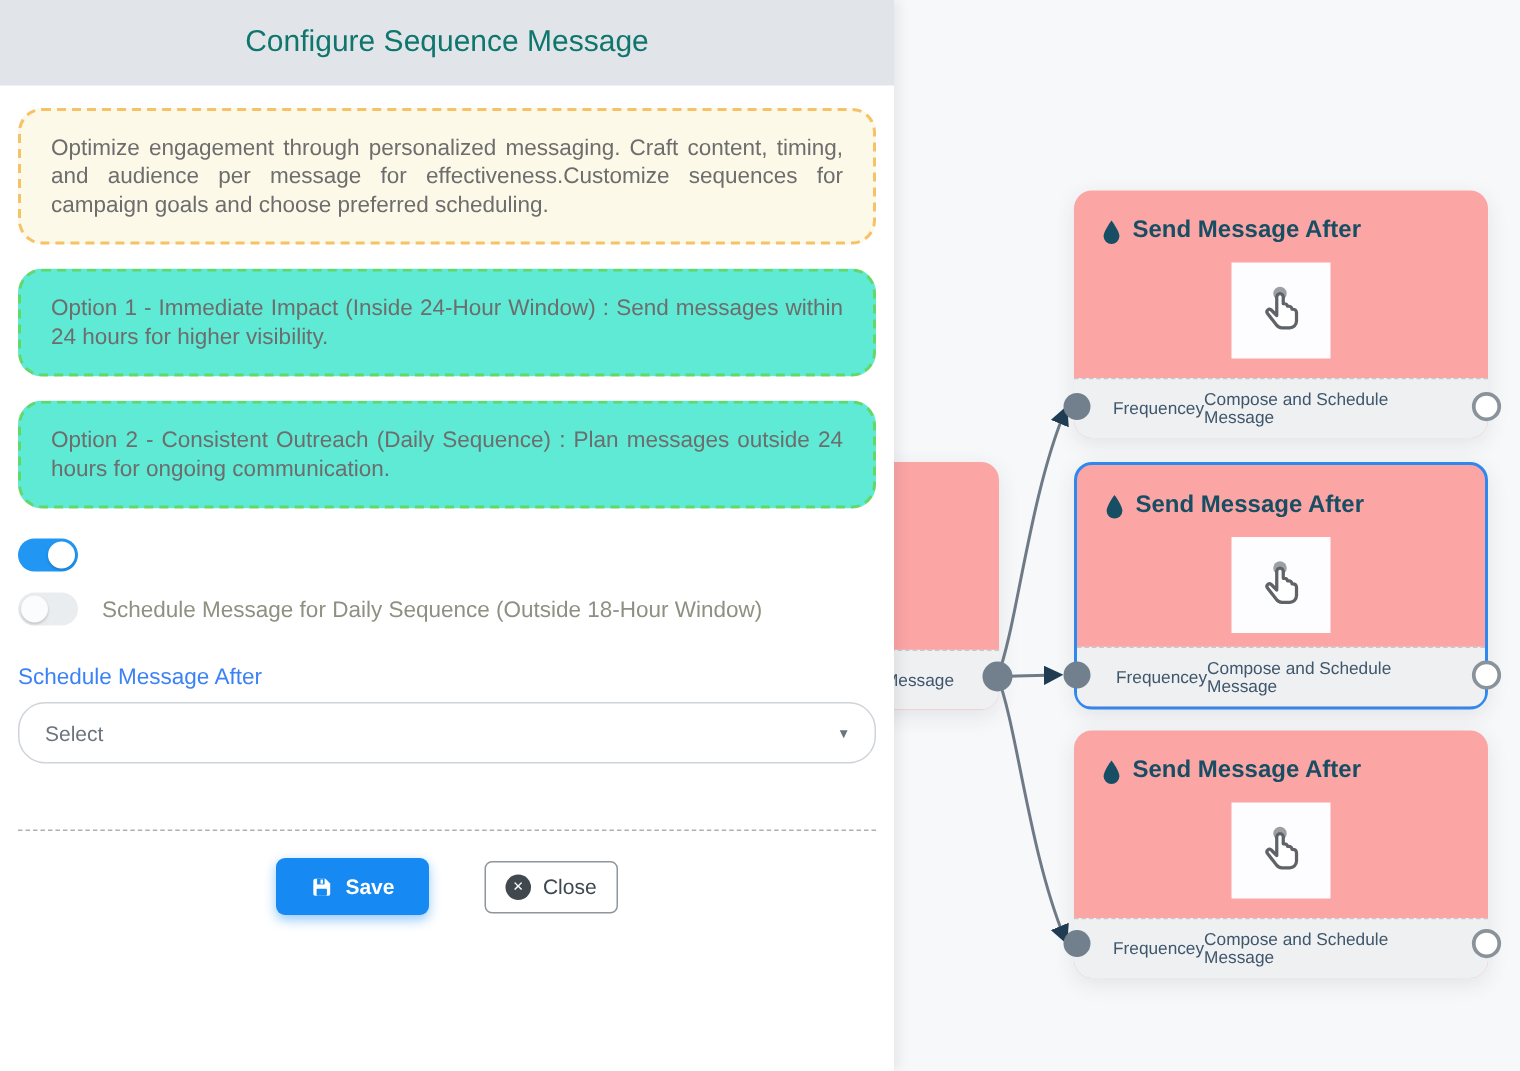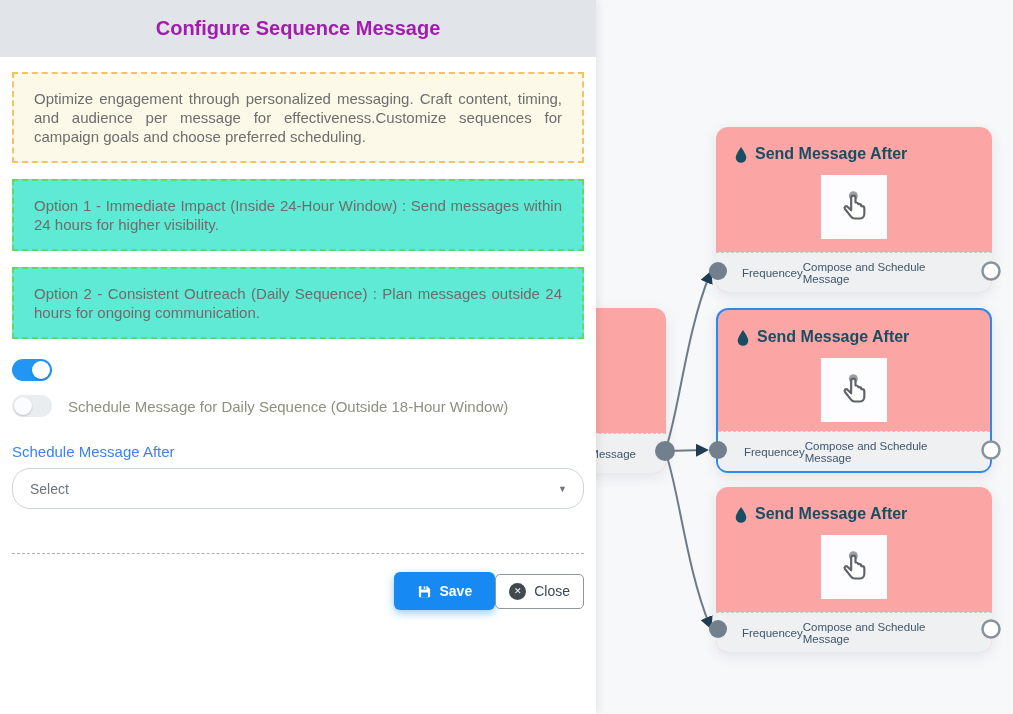--- a/index.html
+++ b/index.html
@@ -29,24 +29,24 @@
   .node.selected .node-footer { border-radius:0 0 9px 9px; }
   .node-footer .fr { padding-right:14px; }
   .node.hidden-src { left:390px; top:308px; }
   .node.hidden-src .node-footer { justify-content:flex-end; }
 
   
   .panel { position:absolute; left:0; top:0; width:596px; height:714px;
     background:#ffffff; z-index:10; box-shadow:3px 0 8px rgba(0,0,0,.07); }
   .panel-header { height:57px; background:#e1e4e8; display:flex;
     align-items:center; justify-content:center; }
-  .panel-header h1 { font-size:20px; font-weight:700; color:#a21caf; }
+  .panel-header h1 { font-size:20px; font-weight:400; color:#0f766e; }
   .panel-body { padding:15px 12px 0 12px; }
 
-  .note { border-radius:0; padding:15px 20px; font-size:15px; line-height:19px;
+  .note { border-radius:16px; padding:15px 20px; font-size:15px; line-height:19px;
     color:#6d6d6d; text-align:justify; margin-bottom:16px; }
   .note.yellow { border:2px dashed #f5c266; background:#fdf9e9; }
   .note.green  { border:2px dashed #63d768; background:#5eead4; }
 
   .toggle-row { display:flex; align-items:center; gap:16px; margin:20px 0 0 0; }
   .toggle-row + .toggle-row { margin-top:14px; }
   .toggle { width:40px; height:22px; border-radius:11px; position:relative;
     flex:0 0 auto; cursor:pointer; }
   .toggle.on  { background:#2196f3; }
   .toggle.off { background:#e9edf0; }
@@ -59,22 +59,22 @@
   .tlabel.muted { color:#8f9082; }
 
   .field-label { margin-top:26px; font-size:15px; color:#3b82f6; }
   .select { margin-top:8px; height:41px; border:1px solid #ced4da; border-radius:18px;
     display:flex; align-items:center; justify-content:space-between;
     padding:0 16px 0 17px; cursor:pointer; background:#fff; }
   .select .value { font-size:14px; color:#6c757d; }
   .select .caret { font-size:9px; color:#6c757d; }
 
   .sep { border-top:1px dashed #aab1b7; margin:44px 0 0 0; }
-  .btn-row { display:flex; align-items:center; justify-content:flex-end;
-    padding:18px 0 0 0; }
+  .btn-row { display:flex; align-items:center; justify-content:center;
+    padding:18px 0 0 0;gap:37px; }
   .btn { display:inline-flex; align-items:center; gap:8px; cursor:pointer;
     font-size:14px; border-radius:6px; }
   .btn.save { background:#1789f2; color:#ffffff; font-weight:700;
     padding:11px 23px; border:none; box-shadow:0 3px 8px rgba(23,137,242,.45); }
   .btn.close { background:#ffffff; color:#3d4852; border:1px solid #8f969c;
     border-radius:5px; padding:8px 13px; }
   .close-ico { width:17px; height:17px; border-radius:50%; background:#41494f;
     color:#fff; font-size:9px; line-height:17px; text-align:center;
     display:inline-block; }
 </style>

